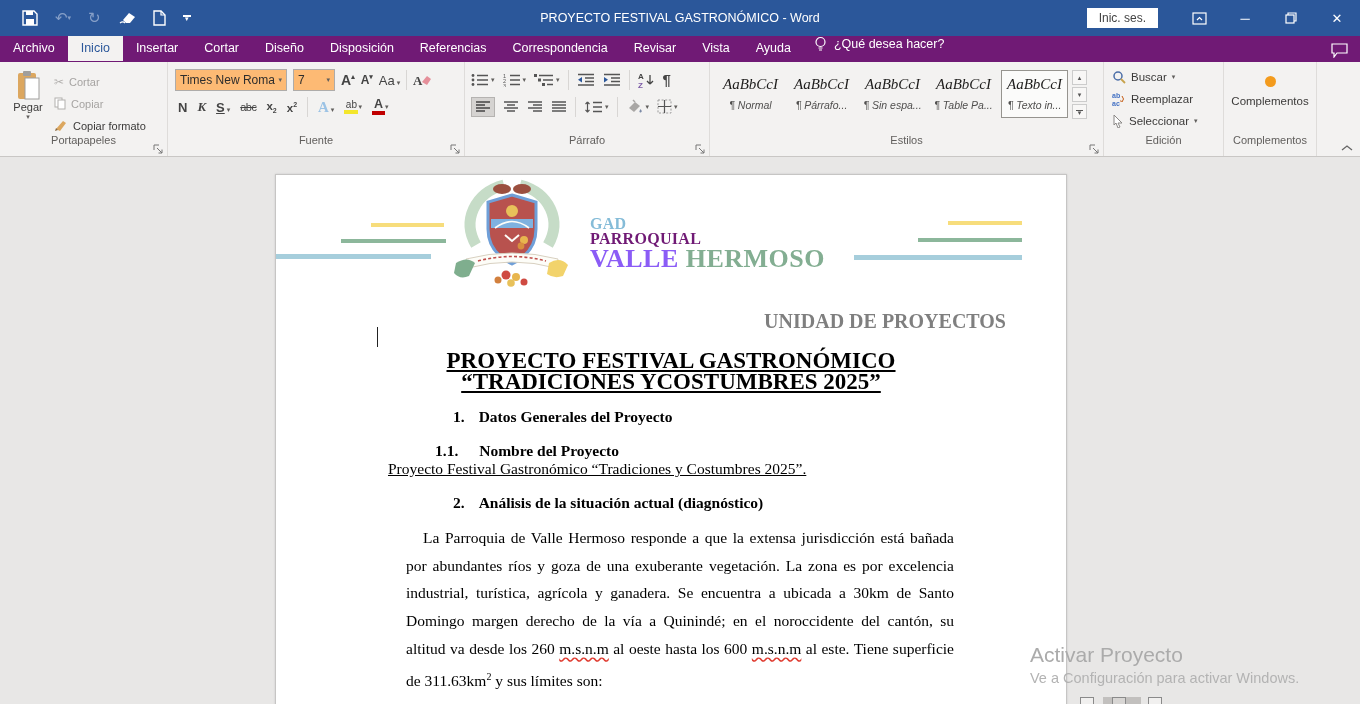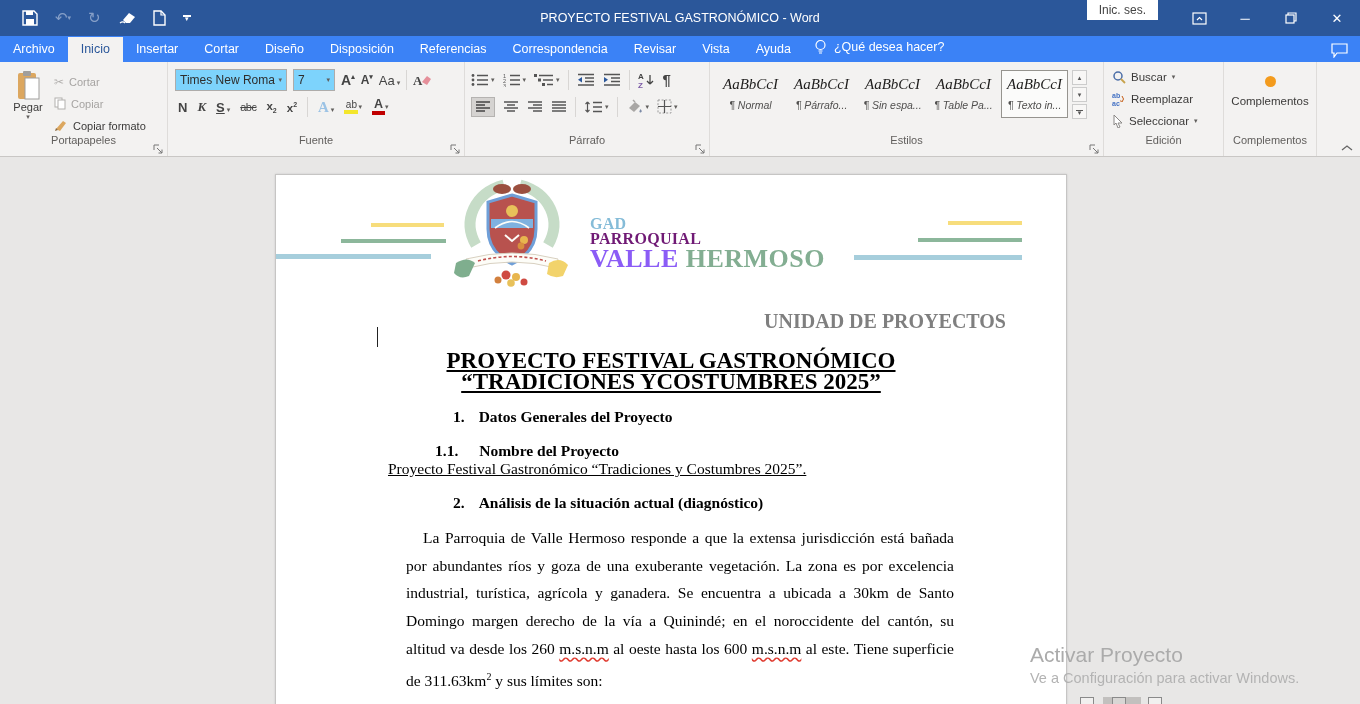--- a/index.html
+++ b/index.html
@@ -5,43 +5,43 @@
   * { margin:0; padding:0; box-sizing:border-box; }
   html,body { width:1360px; height:704px; overflow:hidden; font-family:"Liberation Sans",sans-serif; background:#e8e7e6; }
   .app { width:1360px; height:704px; display:flex; flex-direction:column; }
 
   
   .titlebar { height:36px; background:#2b579a; display:flex; align-items:center; position:relative; color:#fff; flex:0 0 auto; }
   .qat { display:flex; align-items:center; gap:17px; padding-left:22px; }
   .qat .ic { display:flex; align-items:center; }
   .qat .dim { opacity:.55; }
   .ttl { position:absolute; left:0; right:0; text-align:center; font-size:12.5px; color:#fff; pointer-events:none; }
-  .winctrl { margin-left:auto; display:flex; align-items:flex-start; gap:0; }
+  .winctrl { margin-left:auto; display:flex; align-items:center; gap:0; }
   .signin { background:#fff; color:#444; font-size:12px; padding:3px 12px; border:none; margin-right:18px; font-family:inherit; }
   .wbtn { width:46px; height:36px; display:flex; align-items:center; justify-content:center; color:#fff; font-size:13px; }
 
   
-  .tabrow { height:26px; background:#3b82f6; display:flex; align-items:center; position:relative; flex:0 0 auto; }
+  .tabrow { height:26px; background:#701a75; display:flex; align-items:flex-start; position:relative; flex:0 0 auto; }
   .tab { color:#fff; font-size:12.5px; padding:5px 13px 6px; cursor:default; }
   .tab.active { background:#f3f2f1; color:#2b579a; }
   .helpwrap { display:flex; align-items:center; gap:7px; margin-left:10px; padding-bottom:5px; color:#fff; font-size:12.5px; }
   .fbk { position:absolute; right:12px; bottom:4px; }
 
   
   .ribbon { height:95px; background:#f3f2f1; border-bottom:1px solid #c9c7c5; display:flex; flex:0 0 auto; position:relative; }
   .grp { position:relative; border-right:1px solid #dedcda; padding:4px 2px 16px; }
   .grp-label { position:absolute; bottom:10px; left:0; right:0; text-align:center; font-size:11px; color:#605e5c; }
   .launcher { position:absolute; bottom:2px; right:4px; }
   .g-clip { width:168px; display:flex; }
   .paste { width:52px; display:flex; flex-direction:column; align-items:center; font-size:11px; color:#3b3a39; padding-top:4px; }
   .clipcol { display:flex; flex-direction:column; gap:3px; padding-top:6px; font-size:11px; }
   .clipcol .row { display:flex; align-items:center; gap:5px; height:19px; }
   .disab { color:#a6a4a2; }
   .g-font { width:297px; padding-left:7px; }
-  .inpbox { background:#7dd3fc; border:1px solid #aeacaa; height:22px; display:flex; align-items:center; font-size:12px; color:#2e2d2c; padding:0 4px; }
+  .inpbox { background:#fdba74; border:1px solid #aeacaa; height:22px; display:flex; align-items:center; font-size:12px; color:#2e2d2c; padding:0 4px; }
   .frow1 { display:flex; align-items:center; gap:6px; height:28px; }
   .frow2 { display:flex; align-items:center; gap:10px; height:26px; padding-left:3px; font-size:13px; color:#444; }
   .caret { font-size:7px; color:#605e5c; }
   .vsep { width:1px; height:20px; background:#d8d6d4; }
   .bld { font-weight:bold; }
   .itl { font-style:italic; font-family:"Liberation Serif",serif; font-weight:bold; }
   .unl { text-decoration:underline; font-weight:bold; }
   .strk { text-decoration:line-through; font-size:11px; letter-spacing:-.5px; }
   .subsup { font-size:11.5px; font-weight:bold; }
   .subsup sub,.subsup sup { font-size:7px; }

